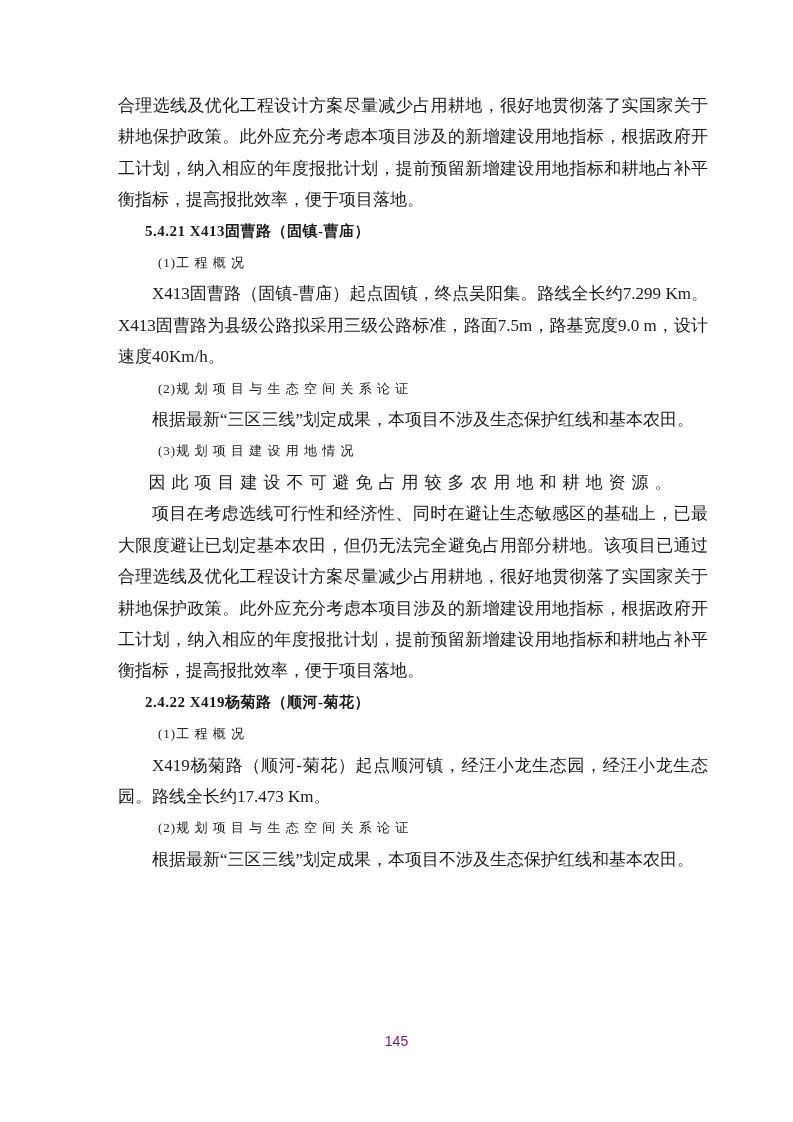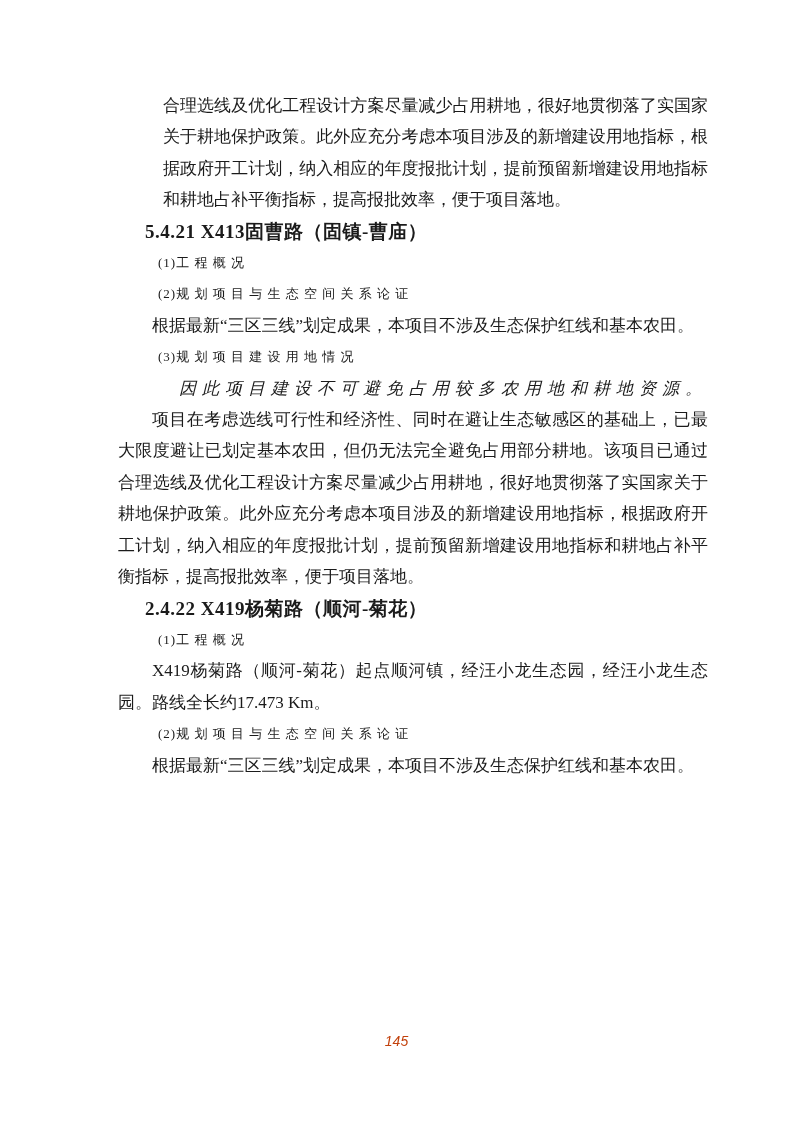--- a/index.html
+++ b/index.html
@@ -25,67 +25,65 @@
   .para {
     margin: 0;
     font-size: 17px;
     line-height: 31.4px;
     text-align: justify;
     text-indent: 2em;
     word-break: normal;
   }
   .para.no-indent {
     text-indent: 0;
-    margin-left: 45px;
   }
   .para.stretch {
     text-indent: 0;
     letter-spacing: 6px;
-    text-align: right;
-    font-style: italic;
+    text-align: center;
   }
   .sec-heading {
     margin: 0;
     padding-left: 27px;
-    font-size: 19px;
+    font-size: 15px;
     font-weight: 700;
     line-height: 31.4px;
     letter-spacing: 0.5px;
   }
   .subsec-heading {
     margin: 0;
     padding-left: 40px;
     font-size: 13px;
     font-weight: 400;
     line-height: 31.4px;
     letter-spacing: 1px;
   }
   .footer {
     position: absolute;
     left: 0;
     top: 1033px;
     width: 100%;
     text-align: center;
     font-family: "Liberation Sans", "DejaVu Sans", sans-serif;
     font-size: 14px;
-    color: #c2410c;
-    font-style: italic;
+    color: #701a75;
   }
 </style>
 </head>
 <body>
 
 <div class="page">
   <div class="content">
 
     <p class="para no-indent">合理选线及优化工程设计方案尽量减少占用耕地，很好地贯彻落了实国家关于耕地保护政策。此外应充分考虑本项目涉及的新增建设用地指标，根据政府开工计划，纳入相应的年度报批计划，提前预留新增建设用地指标和耕地占补平衡指标，提高报批效率，便于项目落地。</p>
 
     <h3 class="sec-heading">5.4.21 X413固曹路（固镇-曹庙）</h3>
 
     <div class="subsec-heading">(1)工 程 概 况</div>
+    <p class="para">X413固曹路（固镇-曹庙）起点固镇，终点吴阳集。路线全长约7.299 Km。X413固曹路为县级公路拟采用三级公路标准，路面7.5m，路基宽度9.0 m，设计速度40Km/h。</p>
 
     <div class="subsec-heading">(2)规 划 项 目 与 生 态 空 间 关 系 论 证</div>
     <p class="para">根据最新“三区三线”划定成果，本项目不涉及生态保护红线和基本农田。</p>
 
     <div class="subsec-heading">(3)规 划 项 目 建 设 用 地 情 况</div>
     <p class="para stretch">因此项目建设不可避免占用较多农用地和耕地资源。</p>
     <p class="para">项目在考虑选线可行性和经济性、同时在避让生态敏感区的基础上，已最大限度避让已划定基本农田，但仍无法完全避免占用部分耕地。该项目已通过合理选线及优化工程设计方案尽量减少占用耕地，很好地贯彻落了实国家关于耕地保护政策。此外应充分考虑本项目涉及的新增建设用地指标，根据政府开工计划，纳入相应的年度报批计划，提前预留新增建设用地指标和耕地占补平衡指标，提高报批效率，便于项目落地。</p>
 
     <h3 class="sec-heading">2.4.22 X419杨菊路（顺河-菊花）</h3>
 

